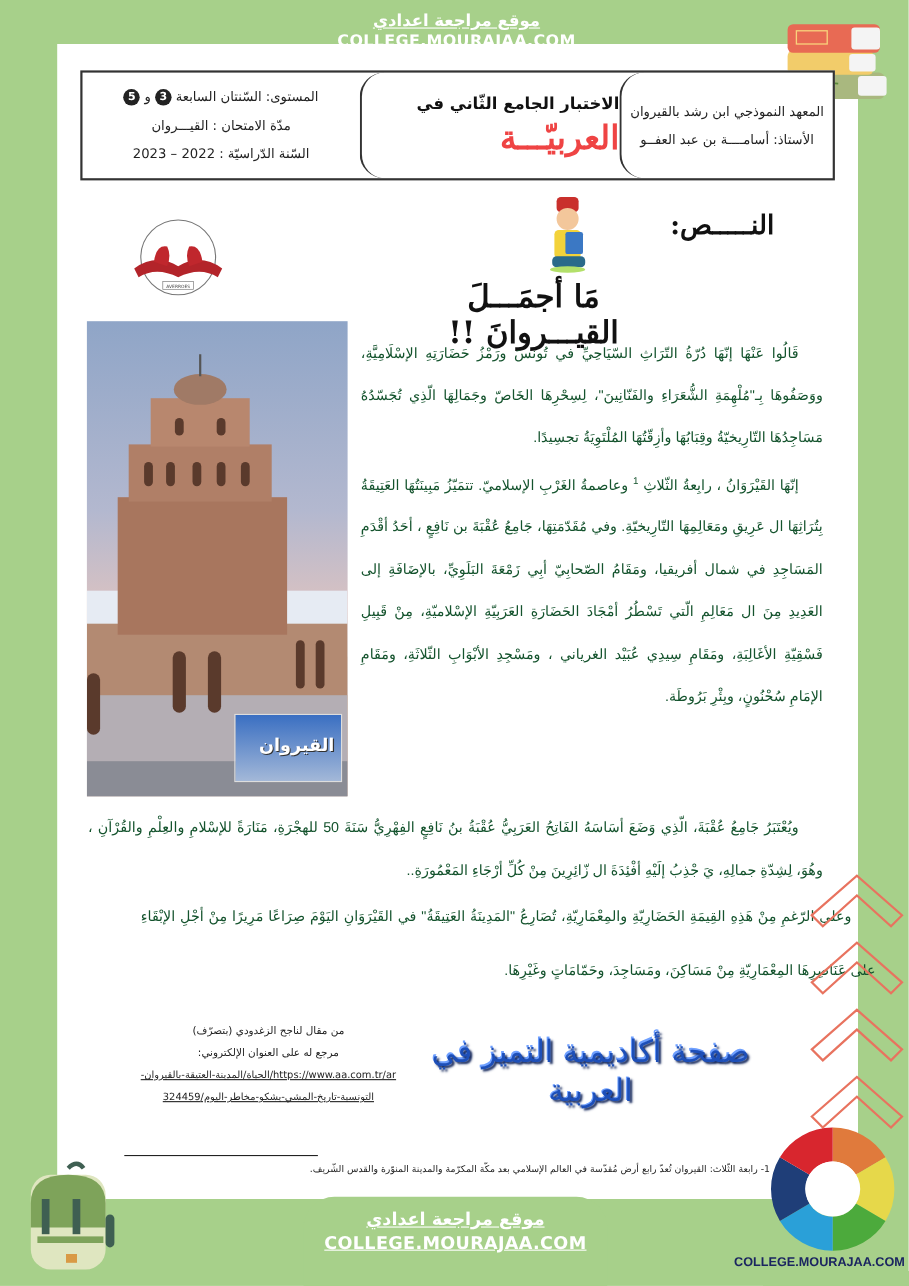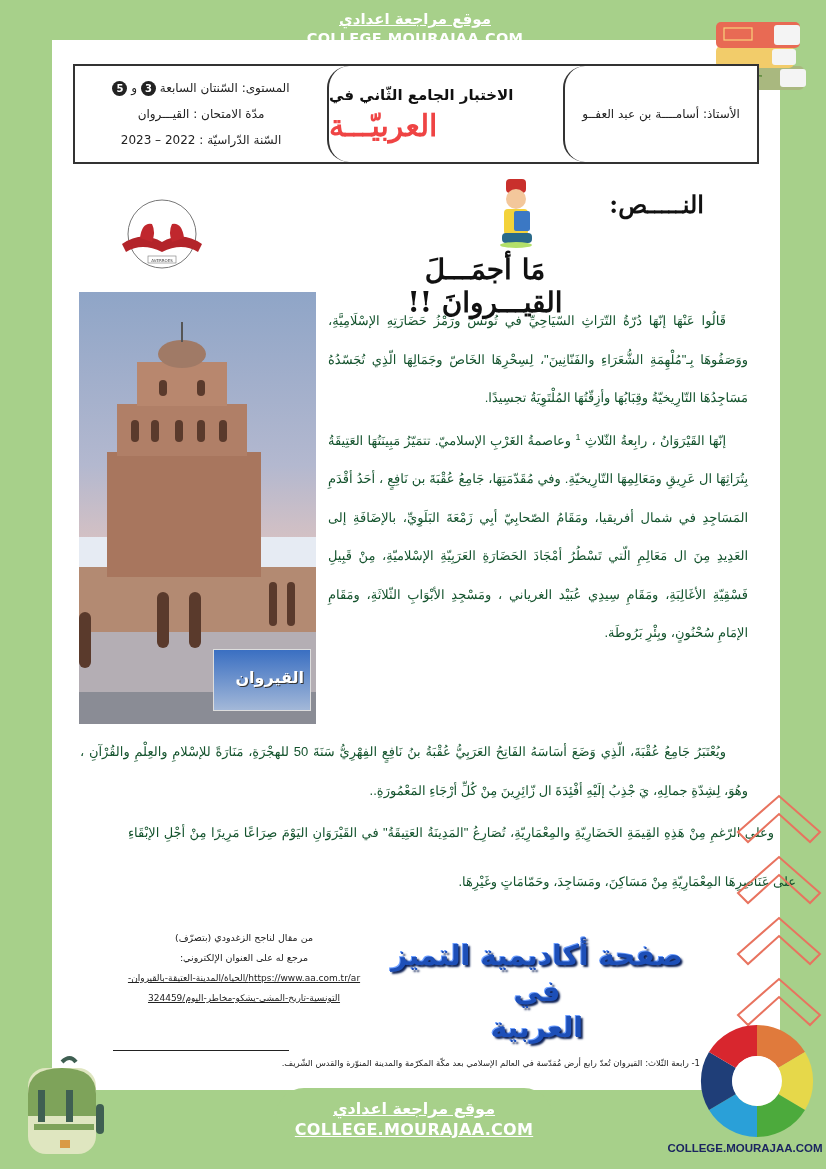--- a/index.html
+++ b/index.html
@@ -27,21 +27,21 @@
   .banner-bottom .en { font-size:16px; line-height:21px; }
 
   
   .hdr {
     position:absolute; left:73px; top:64px; width:686px; height:100px;
     border:2px solid #333; box-sizing:border-box; display:flex; direction:rtl;
     background:#fff;
   }
   .hdr .cell { box-sizing:border-box; display:flex; flex-direction:column; justify-content:center;border-radius:22px; }
   .hdr .c-right { width:194px; border-left:2px solid #333; padding:0 12px; align-items:center; }
-  .hdr .c-mid { width:236px; border-left:2px solid #333; align-items:flex-end; }
+  .hdr .c-mid { width:236px; border-left:2px solid #333; align-items:flex-start;padding-left:20px; }
   .hdr .c-left { flex:1; align-items:center; padding:0 10px; }
   .hdr .small { font-size:12px; color:#222; line-height:26px; white-space:nowrap; direction:rtl; }
   .hdr .exam-title { font-size:15px; font-weight:bold; color:#111; direction:rtl; }
   .hdr .subject { font-size:30px; font-weight:bold; color:#ef4444; letter-spacing:2px; margin-top:4px; font-family:"DejaVu Serif", serif; }
   .num-badge {
     display:inline-block; width:15px; height:15px; border-radius:50%; background:#222; color:#fff;
     font-size:10px; line-height:15px; text-align:center; font-weight:bold; vertical-align:middle;
   }
 
   
@@ -85,21 +85,21 @@
 
   
   .source {
     position:absolute; left:104px; top:928px; width:280px; text-align:center; direction:rtl;
     font-size:9.5px; color:#222; line-height:20px;
   }
   .source .link { text-decoration:underline; display:block; font-size:9px; }
 
   .academy {
     position:absolute; left:372px; top:938px; width:330px; text-align:center; direction:rtl;
-    font-size:28px; font-weight:bold; color:#1d4fb8; line-height:36px;
+    font-size:28px; font-weight:normal; color:#1d4fb8; line-height:36px;
     text-shadow:2px 2px 2px #0b1f55, -1px -1px 0 #6fa0ff;
     font-family:"DejaVu Sans", sans-serif;
   }
 
   .footnote-rule { position:absolute; left:113px; top:1050px; width:176px; height:1px; background:#222; }
   .footnote {
     position:absolute; left:100px; top:1058px; width:600px; text-align:right; direction:rtl;
     font-size:8.5px; color:#222;
   }
 
@@ -131,20 +131,21 @@
   <rect x="14" y="32" width="78" height="22" rx="5" fill="#f2cc6a"></rect>
   <rect x="70" y="35" width="24" height="16" rx="3" fill="#f4f4f4"></rect>
   <rect x="14" y="8" width="84" height="26" rx="5" fill="#e86a54"></rect>
   <rect x="72" y="11" width="26" height="20" rx="3" fill="#f4f4f4"></rect>
   <rect x="22" y="14" width="28" height="12" fill="none" stroke="#f9d27c" stroke-width="1.2"></rect>
   <line x1="10" y1="58" x2="60" y2="62" stroke="#5a8a3a" stroke-width="1.5"></line>
 </svg>
 
 <div class="hdr">
   <div class="cell c-right">
+    <div class="small">المعهد النموذجي ابن رشد بالقيروان</div>
     <div class="small">الأستاذ: أسامــــة بن عبد العفــو</div>
   </div>
   <div class="cell c-mid">
     <div class="exam-title">الاختبار الجامع الثّاني في</div>
     <div class="subject">العربيّـــة</div>
   </div>
   <div class="cell c-left">
     <div class="small">
       <span>المستوى: السّنتان السابعة</span>
       <span class="num-badge">3</span>

